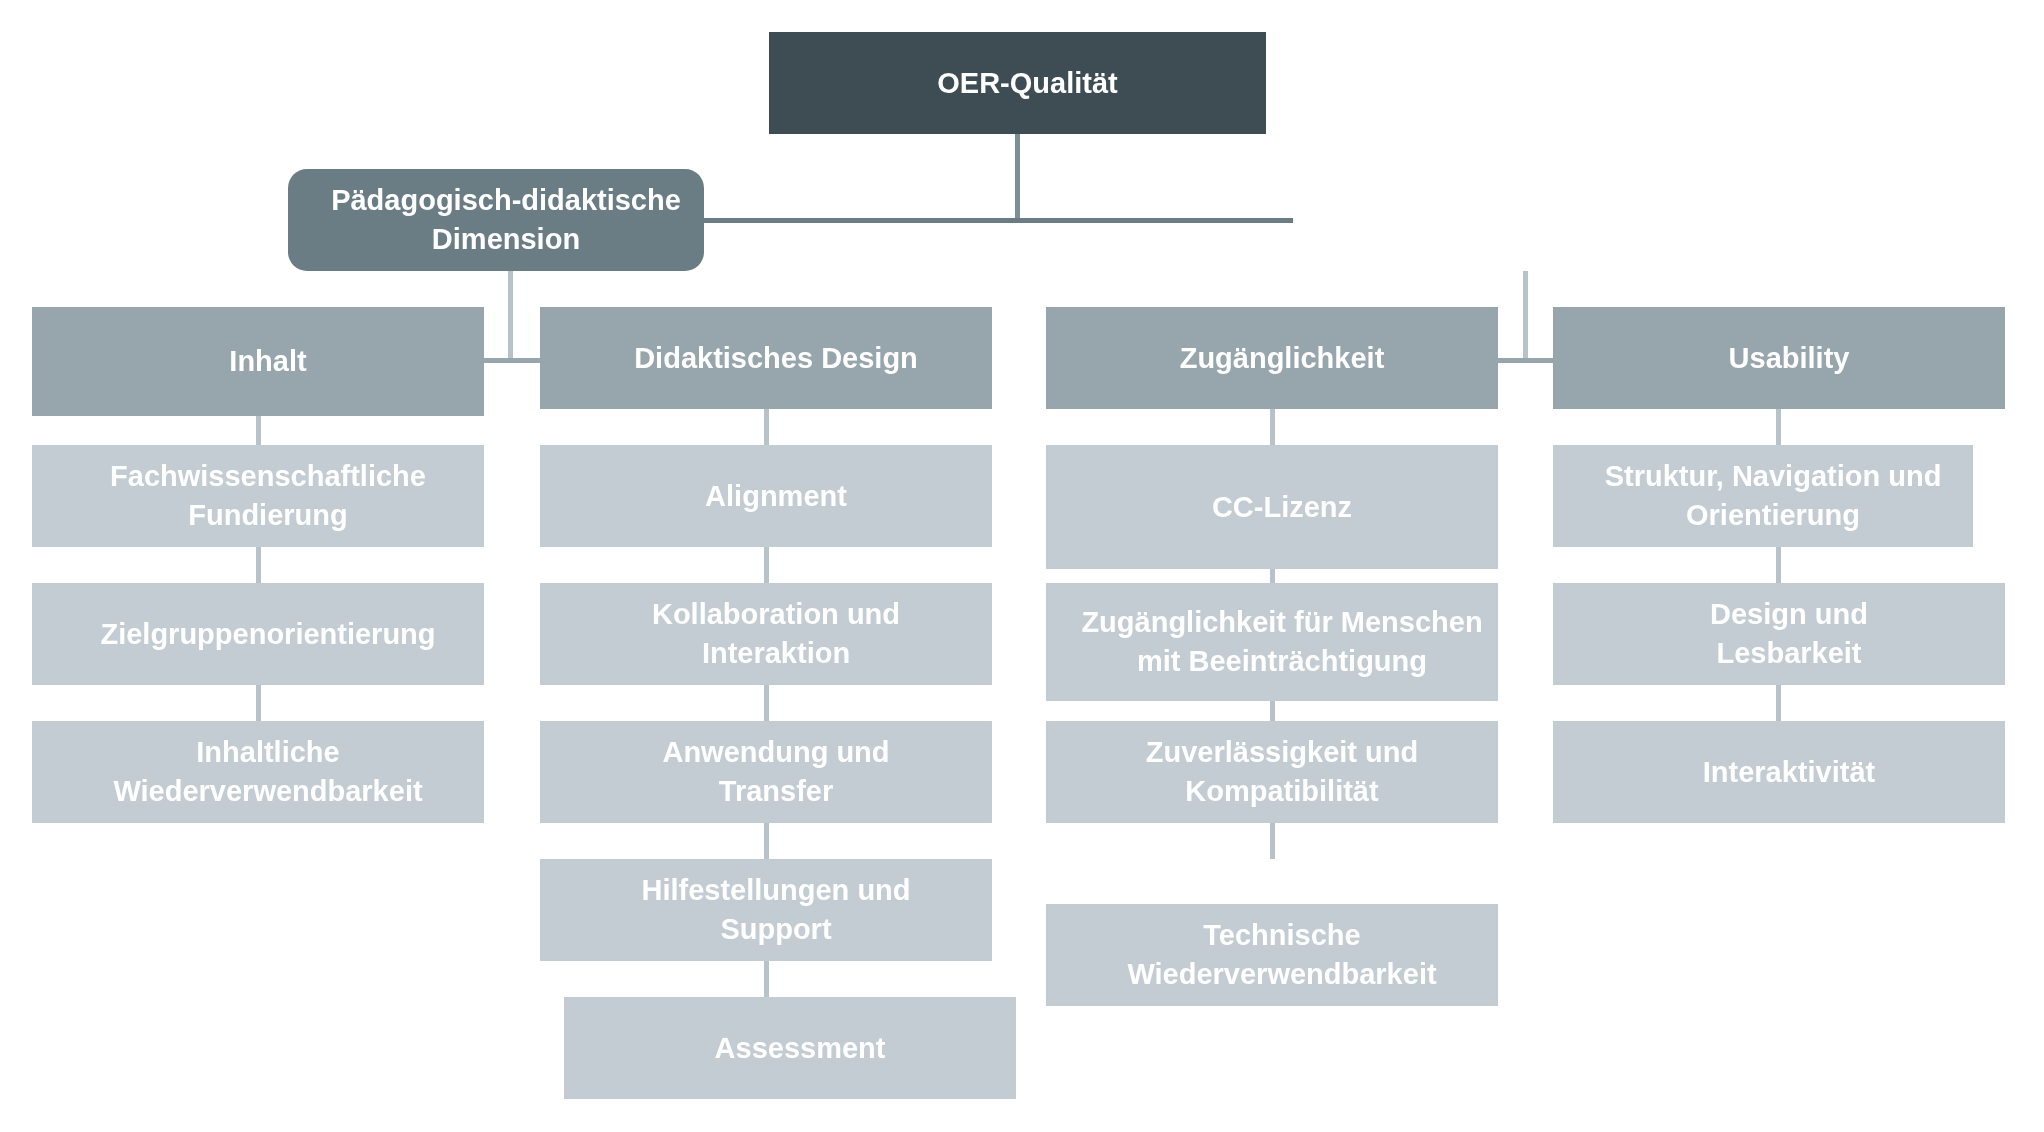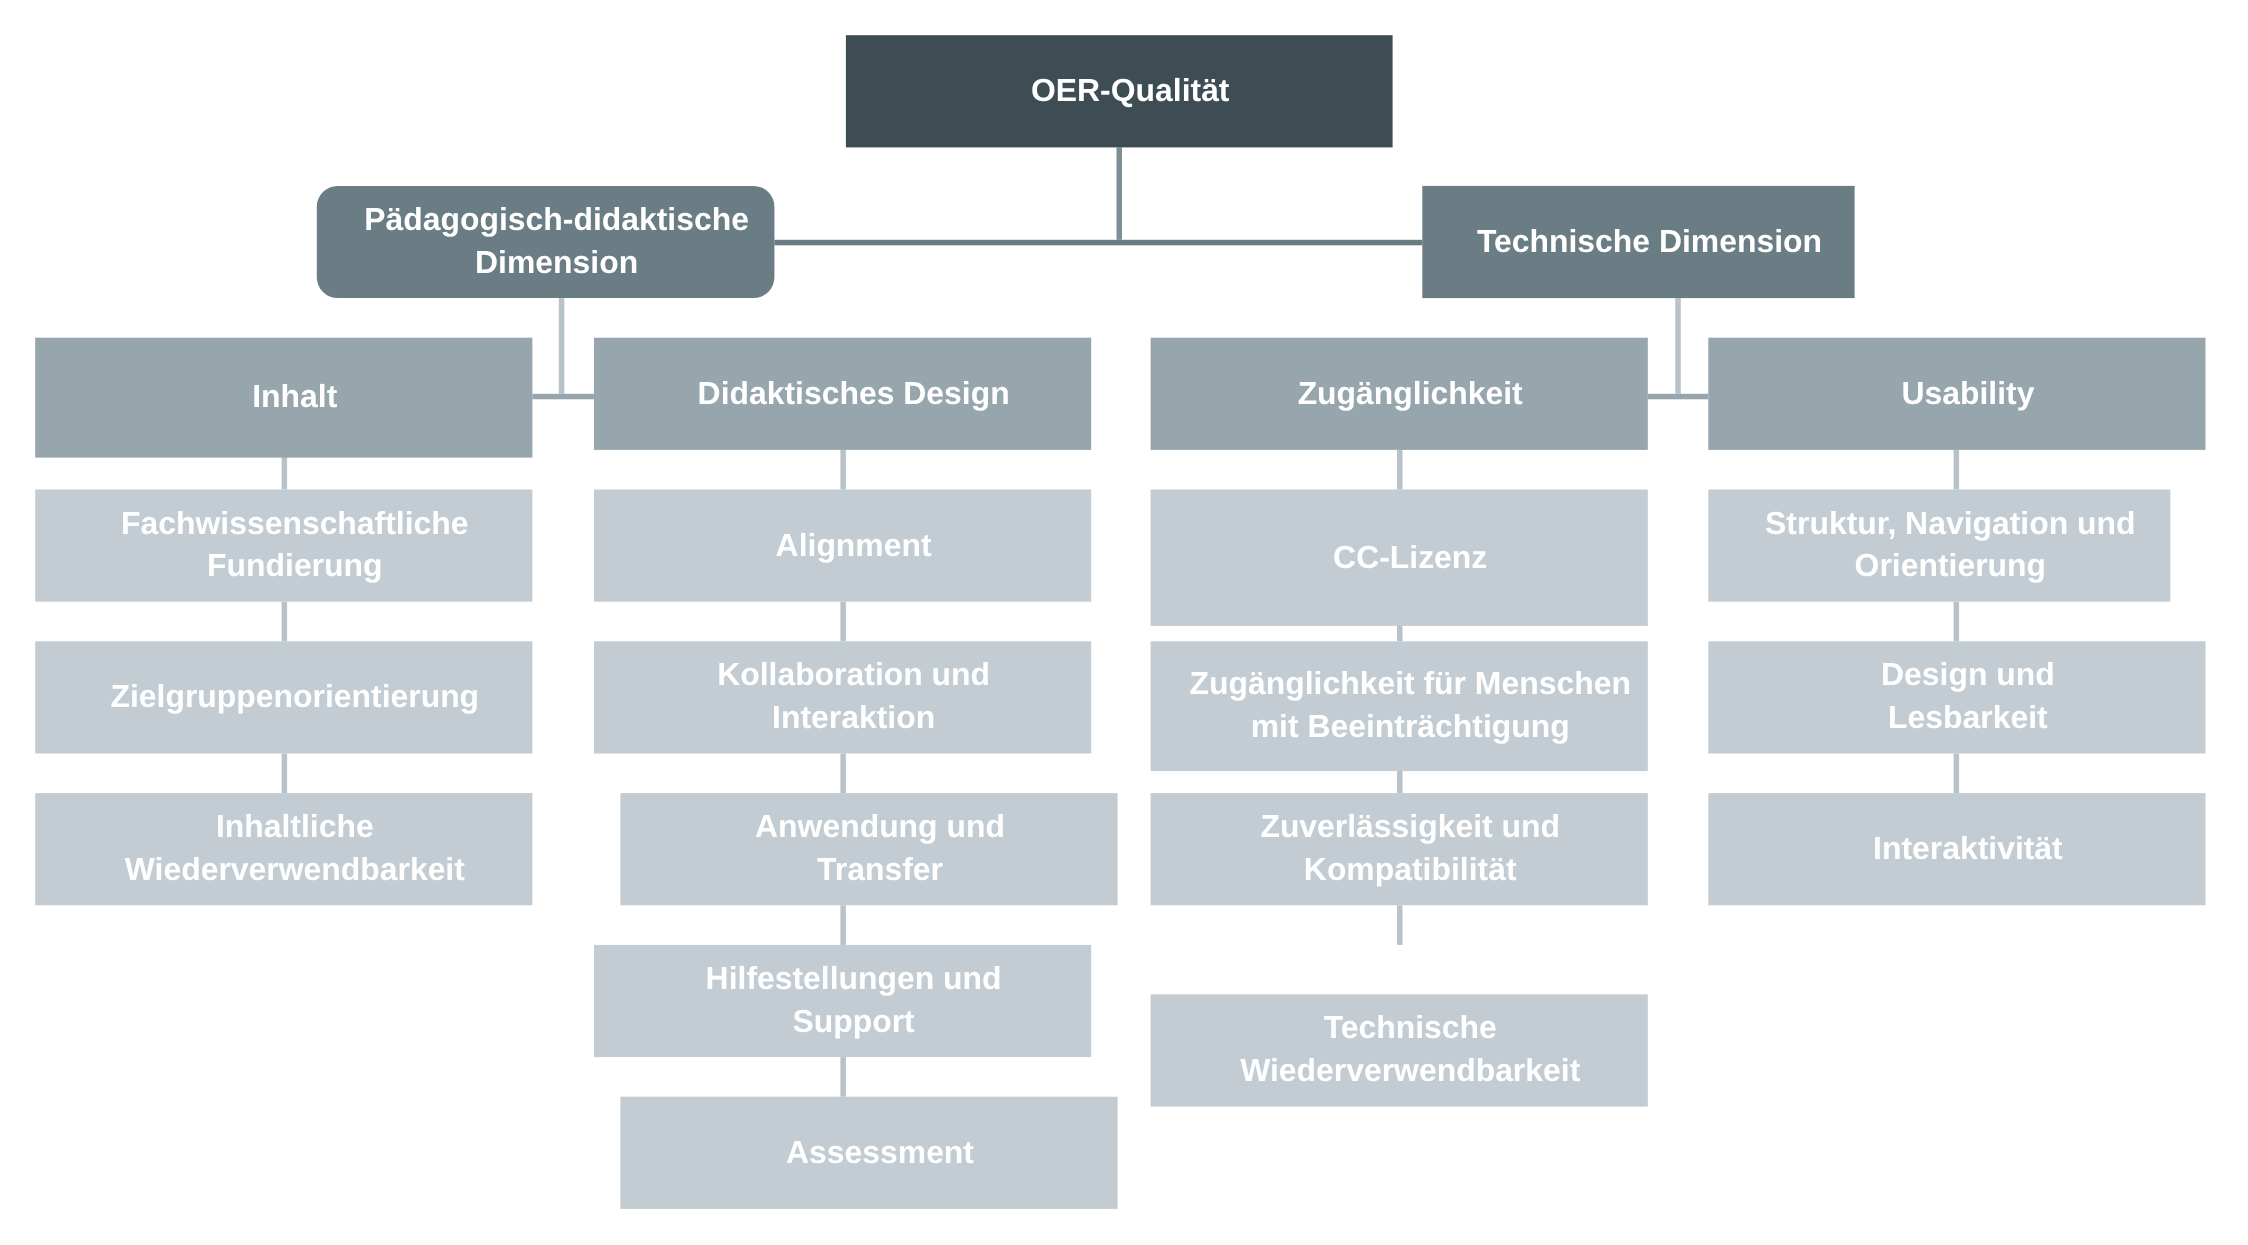--- a/index.html
+++ b/index.html
@@ -71,37 +71,36 @@
   <div class="conn conn-light" style="left:1270px; top:823px; width:5px; height:36px;"></div>
 
   <div class="conn conn-light" style="left:1776px; top:409px; width:5px; height:36px;"></div>
   <div class="conn conn-light" style="left:1776px; top:547px; width:5px; height:36px;"></div>
   <div class="conn conn-light" style="left:1776px; top:685px; width:5px; height:36px;"></div>
 
   <div class="node root-box" style="left:769px; top:32px; width:497px; height:102px;">OER-Qualität</div>
 
   <div class="node dim-box" style="left:288px; top:169px; width:416px; height:102px;border-radius:19px;">Pädagogisch-didaktische
 Dimension</div>
-  <div class="node dim-box" style="left:1293px; top:169px; width:393px; height:102px;">Technische Dimension</div>
 
   <div class="node cat-box" style="left:32px; top:307px; width:452px; height:109px;">Inhalt</div>
   <div class="node cat-box" style="left:540px; top:307px; width:452px; height:102px;">Didaktisches Design</div>
   <div class="node cat-box" style="left:1046px; top:307px; width:452px; height:102px;">Zugänglichkeit</div>
   <div class="node cat-box" style="left:1553px; top:307px; width:452px; height:102px;">Usability</div>
 
   <div class="node item-box" style="left:32px; top:445px; width:452px; height:102px;">Fachwissenschaftliche
 Fundierung</div>
   <div class="node item-box" style="left:32px; top:583px; width:452px; height:102px;">Zielgruppenorientierung</div>
   <div class="node item-box" style="left:32px; top:721px; width:452px; height:102px;">Inhaltliche
 Wiederverwendbarkeit</div>
 
   <div class="node item-box" style="left:540px; top:445px; width:452px; height:102px;">Alignment</div>
   <div class="node item-box" style="left:540px; top:583px; width:452px; height:102px;">Kollaboration und
 Interaktion</div>
-  <div class="node item-box" style="left:564px; top:721px; width:452px; height:102px;">Anwendung und
+  <div class="node item-box" style="left:540px; top:721px; width:452px; height:102px;">Anwendung und
 Transfer</div>
   <div class="node item-box" style="left:540px; top:859px; width:452px; height:102px;">Hilfestellungen und
 Support</div>
   <div class="node item-box" style="left:540px; top:997px; width:452px; height:102px;margin-left:24px;">Assessment</div>
 
   <div class="node item-box" style="left:1046px; top:445px; width:452px; height:124px;">CC-Lizenz</div>
   <div class="node item-box" style="left:1046px; top:583px; width:452px; height:118px;">Zugänglichkeit für Menschen
 mit Beeinträchtigung</div>
   <div class="node item-box" style="left:1046px; top:721px; width:452px; height:102px;">Zuverlässigkeit und
 Kompatibilität</div>

